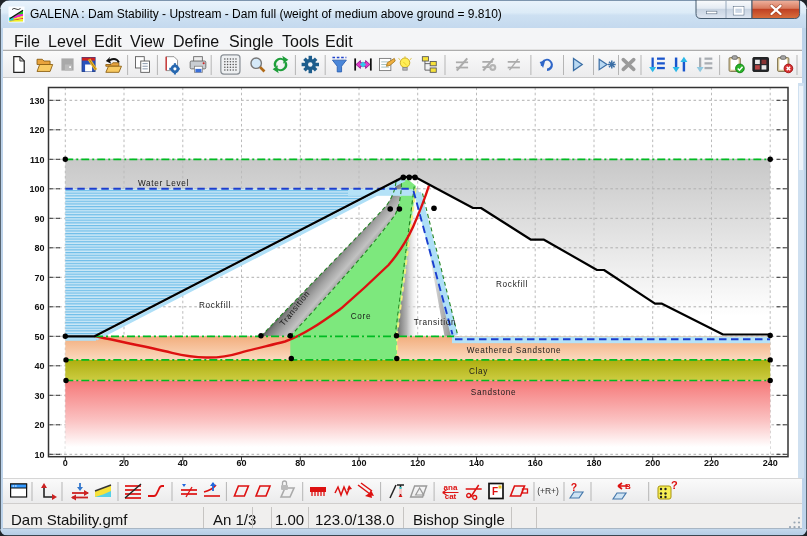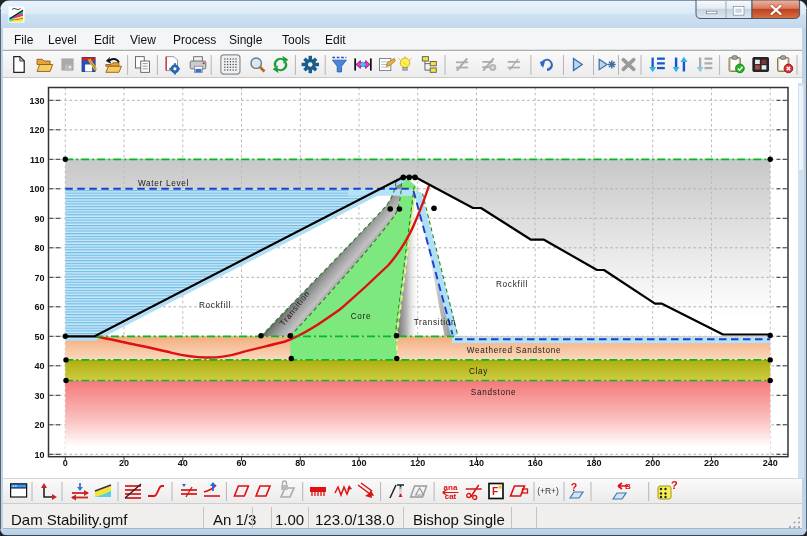--- a/index.html
+++ b/index.html
@@ -1,20 +1,20 @@
 <!DOCTYPE html>
 <html><head><meta charset="utf-8"><style>
 *{margin:0;padding:0;box-sizing:border-box}
 html,body{width:807px;height:536px;overflow:hidden;font-family:"Liberation Sans",sans-serif;background:#bdd3ea}
 #win{position:absolute;left:0;top:0;width:807px;height:536px}
 .abs{position:absolute}
 #title{left:0;top:0;width:807px;height:28px;background:linear-gradient(#eaf3fc,#dcebf7 45%,#cde0f2 55%,#c4d9ee)}
 #ttext{left:30px;top:7px;font-size:12px;color:#000;white-space:nowrap}
 #menub{left:3px;top:28px;width:801px;height:22px;background:#f4f5f7;border-bottom:1px solid #e2e2e2}
-.mi{position:absolute;top:5px;font-size:12px;color:#111}
+.mi{position:absolute;top:5px;font-size:16px;color:#111}
 #toolb{left:3px;top:50px;width:801px;height:28px;background:linear-gradient(#fafafa,#ececed);border-top:1px solid #adadad;border-bottom:1px solid #c9c9c9}
 #canvas{left:3px;top:78px;width:660px;height:400px;background:#fff}
 #btoolb{left:3px;top:478px;width:801px;height:25px;background:linear-gradient(#fafafa,#ebebec);border-top:1px solid #d6d6d6}
 #status{left:3px;top:503px;width:801px;height:26px;background:#f0efee;border-top:1px solid #d0cecd;border-bottom:1px solid #a8b6c4}
 .st{position:absolute;top:7px;font-size:15px;color:#111;white-space:nowrap}
 .ssep{position:absolute;top:3px;height:21px;width:1px;background:#c6c4c2}
 #lb{left:0;top:28px;width:3px;height:501px;background:#bdd3ea}
 #rb{left:802px;top:28px;width:5px;height:501px;background:#bdd3ea}
 #vsb{left:798px;top:83px;width:6px;height:395px;background:#cfe0f0}
 #vsbt{left:799px;top:86px;width:4px;height:84px;background:#eef4fa}
@@ -29,20 +29,21 @@
    <path d="M2,12.5 L15,4.5 L15,8 L7,12.5 Z" fill="#22cc22"></path>
    <path d="M3,12.5 L10,8.5 L15,8 L15,10 L3,13.5 Z" fill="#ee22cc"></path>
    <path d="M2,13.5 L15,10 L15,12 L2,15 Z" fill="#eeee22"></path>
    <path d="M2,14.5 L15,12 L15,13 L2,15.5 Z" fill="#dd2222"></path>
    <rect x="1" y="11.5" width="4.5" height="3.2" fill="#22cccc"></rect>
    <path d="M1,15 L15,13 L15,15.5 L1,15.8 Z" fill="#eeee22"></path>
    <path d="M2,12.5 L15,4.2" fill="none" stroke="#111" stroke-width="1.2"></path>
    <path d="M4,3.5 Q6,1.5 8,3 Q10,4.5 12.5,2.5" fill="none" stroke="#333" stroke-width="0.9"></path>
   </svg>
  </div>
+ <div class="abs" id="ttext">GALENA : Dam Stability - Upstream - Dam full (weight of medium above ground = 9.810)</div>
  <div class="abs" id="wbtns" style="left:695px;top:0">
   <svg width="107" height="21" viewBox="0 0 107 21">
    <defs>
     <linearGradient id="wb1" x1="0" y1="0" x2="0" y2="1">
      <stop offset="0" stop-color="#fbfcfd"></stop>
             <stop offset="0.45" stop-color="#e4ebf3"></stop>
             <stop offset="0.5" stop-color="#c8d4e2"></stop>
             <stop offset="1" stop-color="#dfe7f2"></stop>
     </linearGradient>
     <linearGradient id="wb2" x1="0" y1="0" x2="0" y2="1">
@@ -66,21 +67,21 @@
     <line x1="76.5" y1="5.8" x2="85.5" y2="14"></line>
           <line x1="85.5" y1="5.8" x2="76.5" y2="14"></line>
    </g>
   </svg>
  </div>
  <div class="abs" id="menub">
   <span class="mi" style="left:11px">File</span>
   <span class="mi" style="left:45px">Level</span>
   <span class="mi" style="left:91px">Edit</span>
   <span class="mi" style="left:127px">View</span>
-  <span class="mi" style="left:170px">Process</span>
+  <span class="mi" style="left:170px">Define</span>
   <span class="mi" style="left:226px">Single</span>
   <span class="mi" style="left:279px">Tools</span>
   <span class="mi" style="left:322px">Edit</span>
  </div>
  <div class="abs" id="toolb">
 <svg width="801" height="28" viewBox="3 0 801 28" font-family="Liberation Sans,sans-serif">
 <g stroke="#b5b5b5" stroke-width="1">
 <line x1="127.6" y1="4" x2="127.6" y2="24"></line>
           <line x1="157.4" y1="4" x2="157.4" y2="24"></line>
           <line x1="211.2" y1="4" x2="211.2" y2="24"></line>

